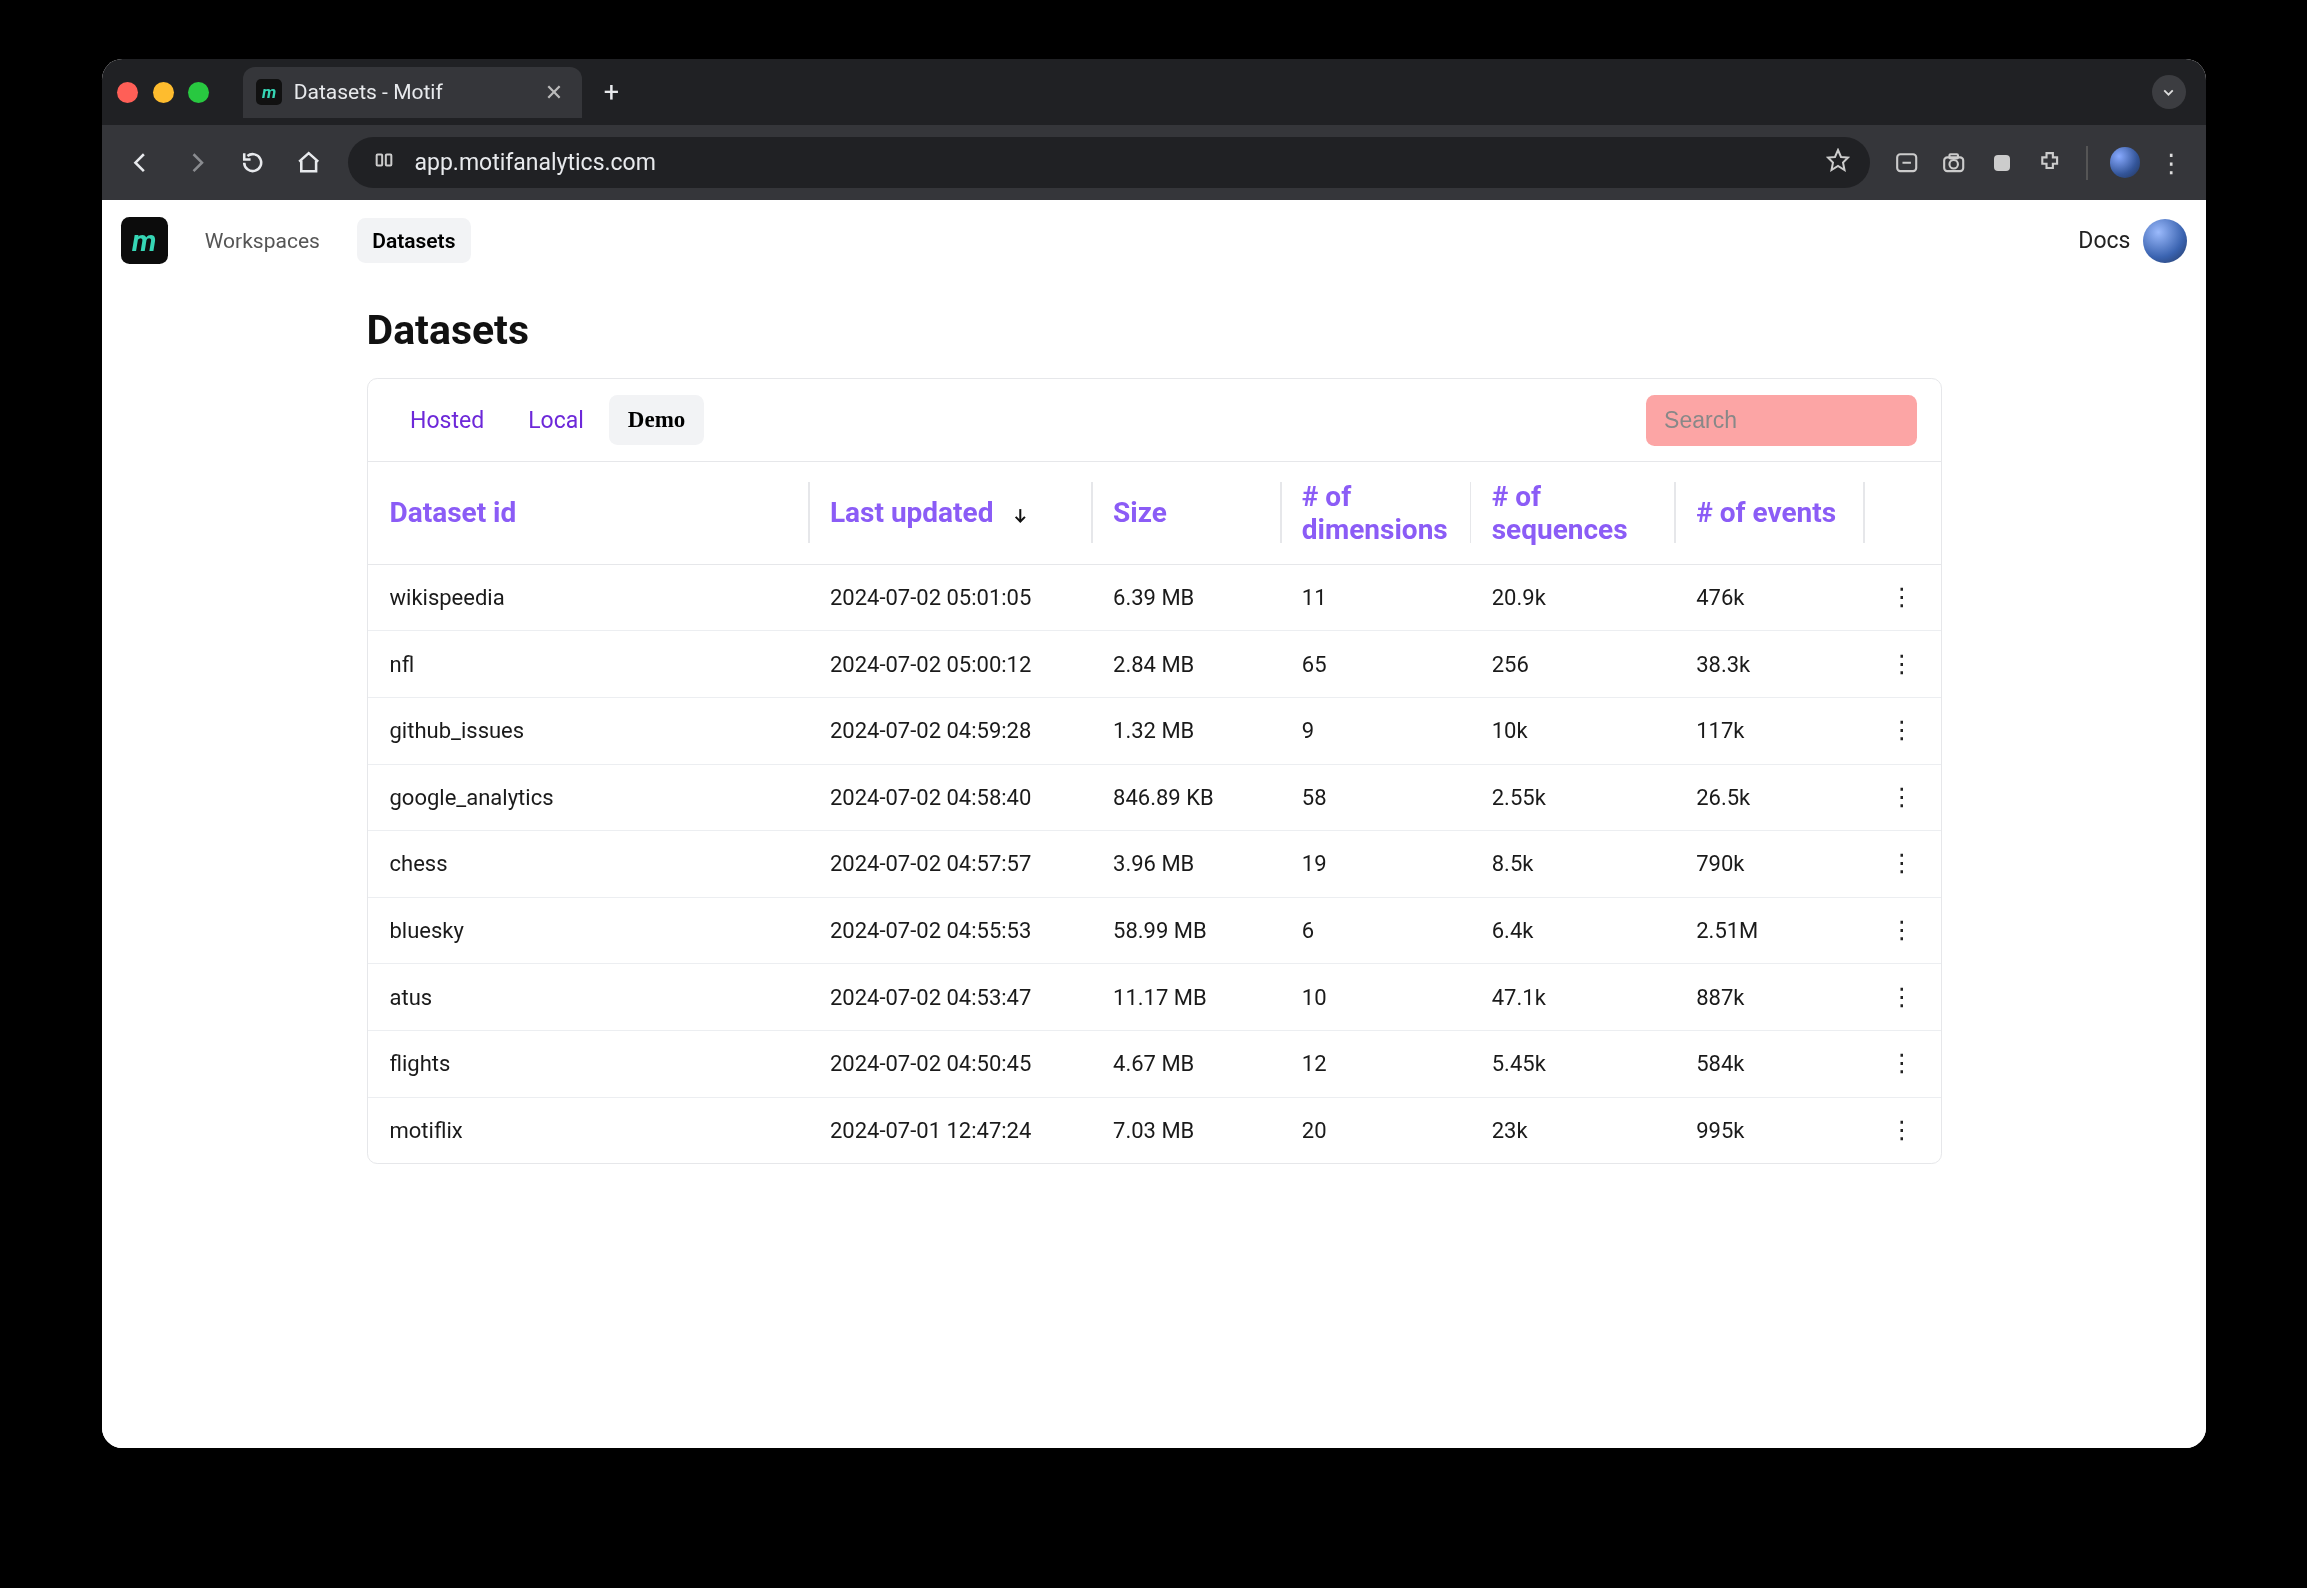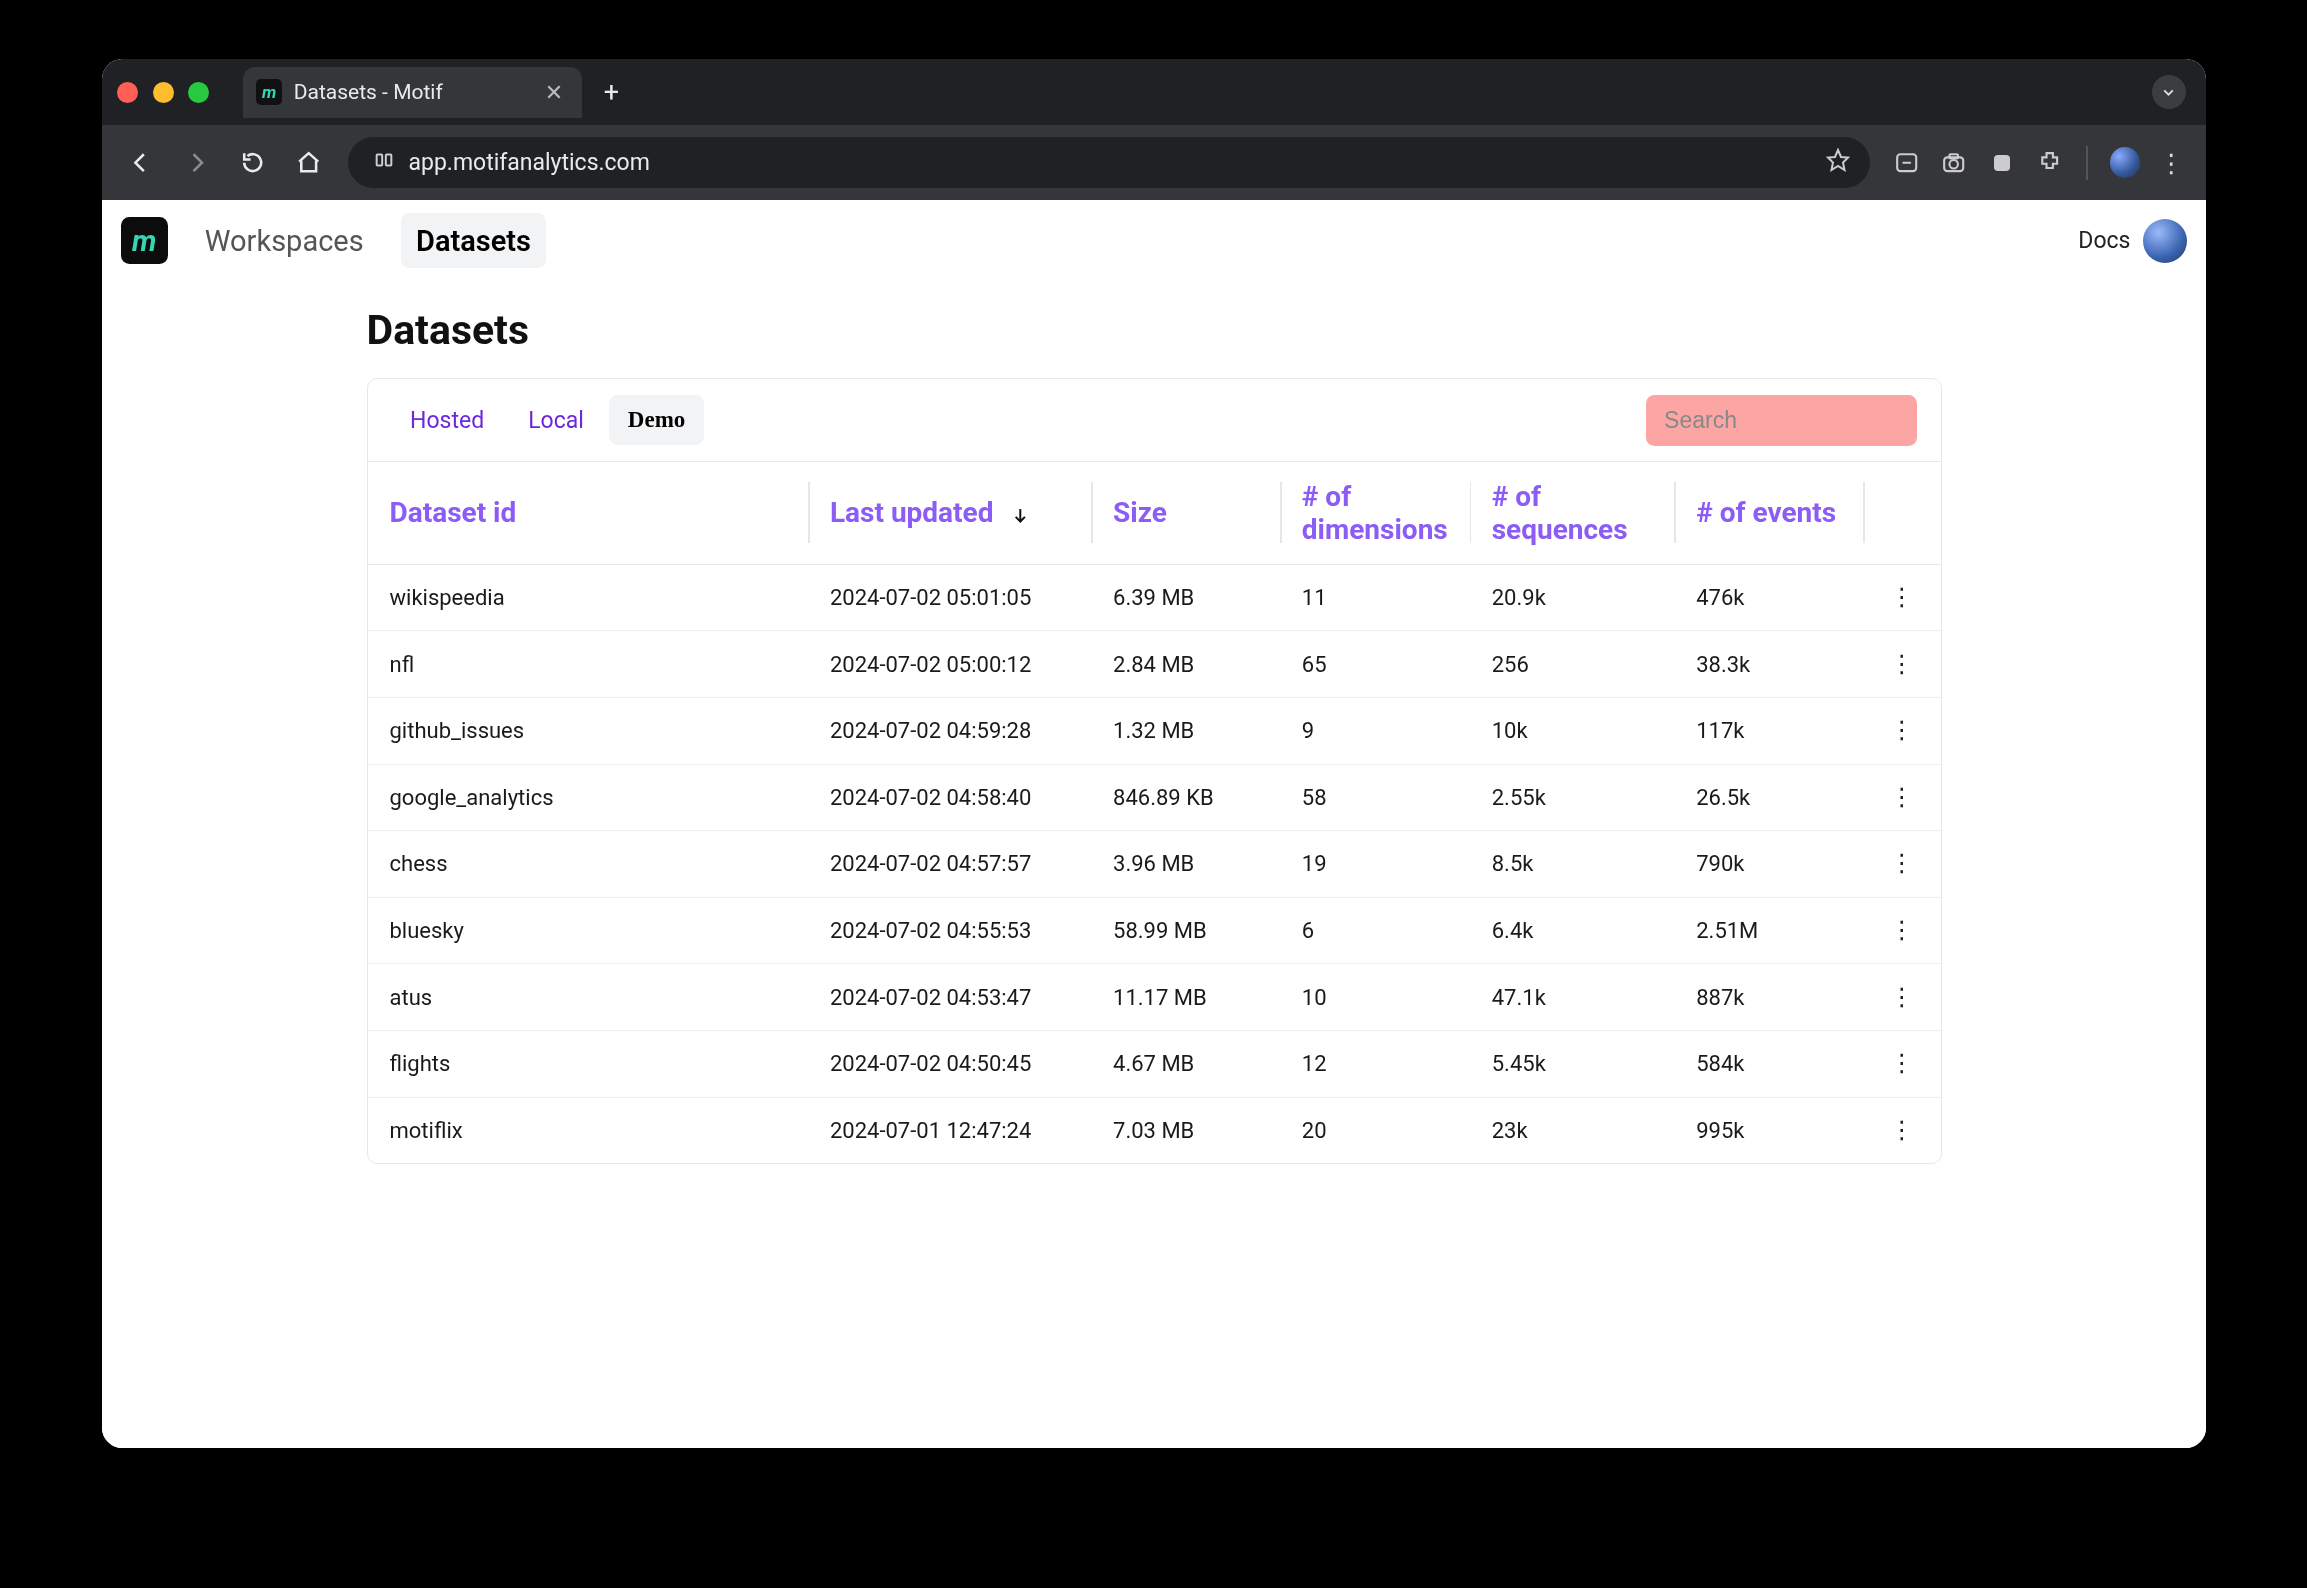--- a/index.html
+++ b/index.html
@@ -70,21 +70,21 @@
     height: 75px;
     background: #35363a;
     display: flex; align-items: center; gap: 22px;
     padding: 0 22px;
   }
   .tb-btn { width:34px; height:34px; display:flex; align-items:center; justify-content:center; color:#e8eaed; }
   .tb-btn.dim { color:#8a8c90; }
   .tb-btn svg { width:25.4px; height:25.4px; stroke:currentColor; fill:none; stroke-width:2.4; }
   .omnibox {
     flex:1; height:51px; background:#202124; border-radius:25.4px;
-    display:flex; align-items:center; gap:8px; padding:0 20.3px;
+    display:flex; align-items:center; gap:14px; padding:0 20.3px;
     color:#e8eaed; font-size:23px;
   }
   .omnibox .permbox { font-size:18.6px; color:#bbb; padding:0 5.1px; border-radius:5.1px;}
   .omnibox .star { margin-left:auto; color:#ccc; }
   .tool-right { display:flex; align-items:center; gap:18.6px; }
   .tool-right .ico { width:29px; height:29px; display:flex; align-items:center; justify-content:center; color:#ccc; }
   .sep { width:1.7px; height:34px; background:#555; margin:0 3.4px; }
   .avatar-sm {
     width:30.5px; height:30.5px; border-radius:50%;
     background: radial-gradient(circle at 30% 30%, #88aaff, #335599 60%, #223355);
@@ -99,21 +99,21 @@
   .app-header {
     height:81px; display:flex; align-items:center;
     padding: 0 18.6px; gap:22px;
     border-bottom:0;
   }
   .app-logo {
     width:47px; height:47px; border-radius:8.5px; background:#0c0c0c;
     color:#36d6b5; font-weight:700; font-style:italic; font-size:29px;
     display:flex; align-items:center; justify-content:center;
   }
-  .nav-link { font-size:29px; padding:10.2px 15.2px; border-radius:8.5px; cursor:pointer; }
+  .nav-link { font-size:21px; padding:10.2px 15.2px; border-radius:8.5px; cursor:pointer; }
   .nav-link.inactive { color:#555; }
   .nav-link.active { background:#f2f3f5; color:#000; font-weight:600; }
   .app-header-right { margin-left:auto; display:flex; align-items:center; gap:13px; }
   .docs-link { font-size:23px; color:#222; }
   .avatar-lg {
     width:44px; height:44px; border-radius:50%;
     background: radial-gradient(circle at 35% 30%, #9bbafc, #3a63b0 60%, #23365e);
   }
 
   .page {

